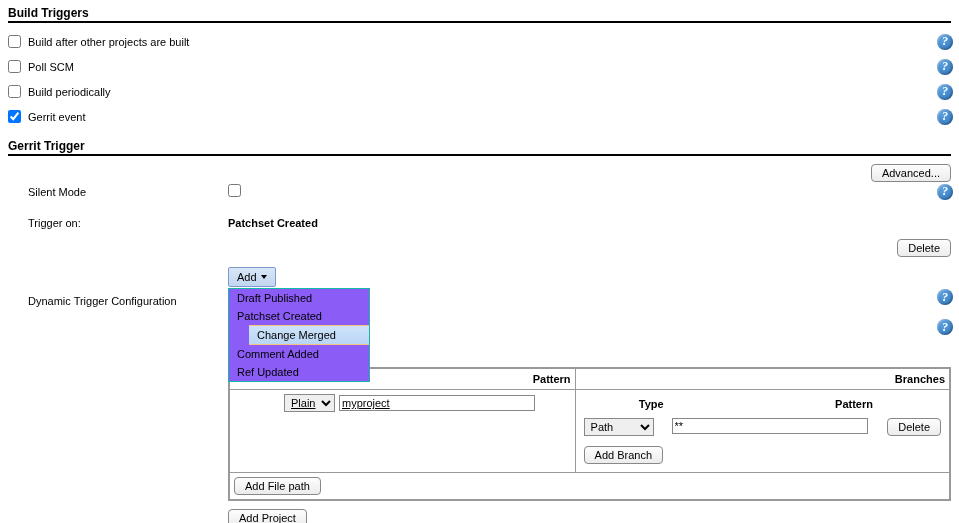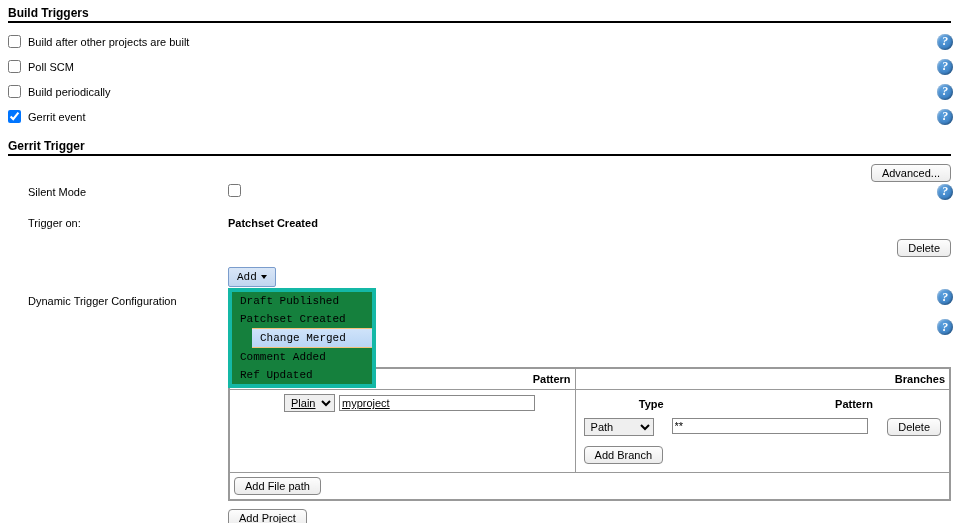--- a/index.html
+++ b/index.html
@@ -84,21 +84,20 @@
   }
   .bold { font-weight: bold; }
   .delete-row {
     display: flex;
     justify-content: flex-end;
     padding: 4px 0;
   }
   .add-dropdown-wrap {
     position: relative;
     display: inline-block;
-    font-family: Liberation Mono, monospace;
   }
   .add-btn {
     background: linear-gradient(#d9e6f7, #c2d6f0);
     border: 1px solid #7a9ccc;
     border-radius: 2px;
     padding: 3px 8px;
     font-size: 11px;
     cursor: pointer;
     display: inline-flex;
     align-items: center;
@@ -108,22 +107,22 @@
     display: inline-block;
     width: 0; height: 0;
     border-left: 3px solid transparent;
     border-right: 3px solid transparent;
     border-top: 4px solid #000;
   }
   .dropdown-menu {
     position: absolute;
     top: 21px;
     left: 0;
-    background: #15803d;
-    border: 4px solid #14b8a6;
+    background: #8b5cf6;
+    border: 1px solid #14b8a6;
     width: 140px;
     z-index: 100;
   }
   .dropdown-menu div {
     padding: 3px 8px;
     cursor: pointer;
   }
   .dropdown-menu div.highlight {
     background: linear-gradient(#cfe3fa, #b9d5f5);
     border-top: 1px solid #f7c27a;

